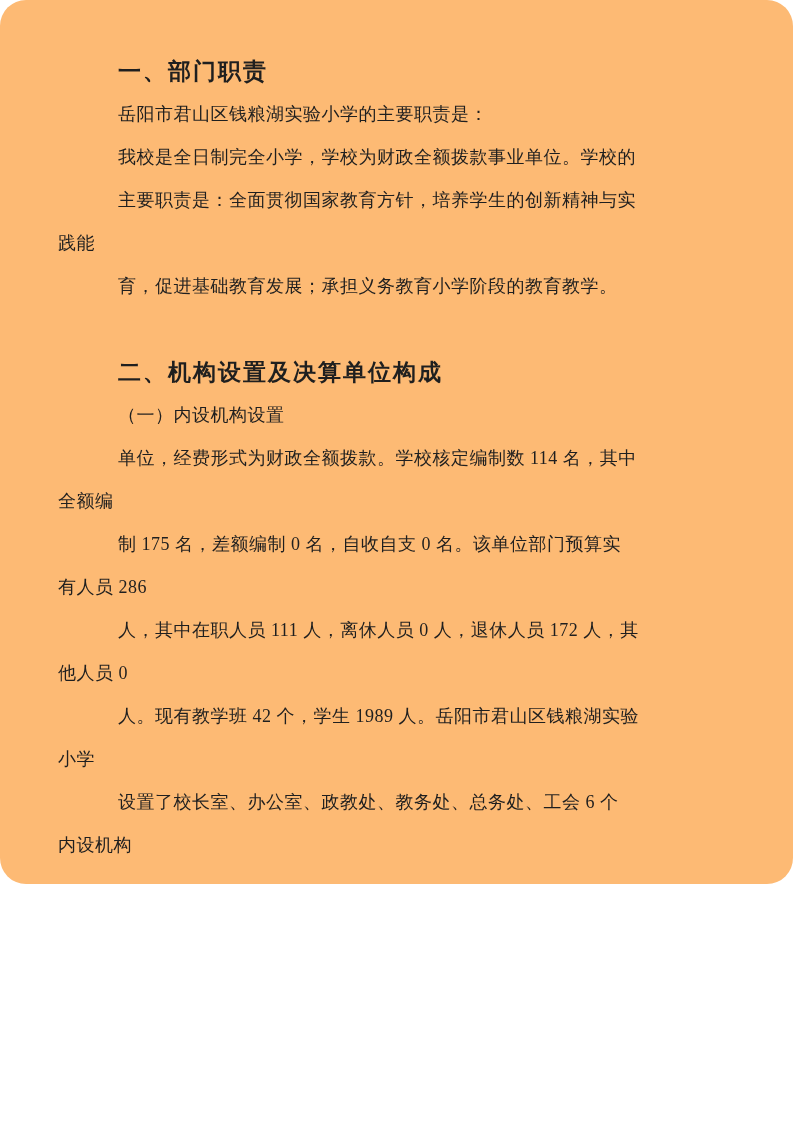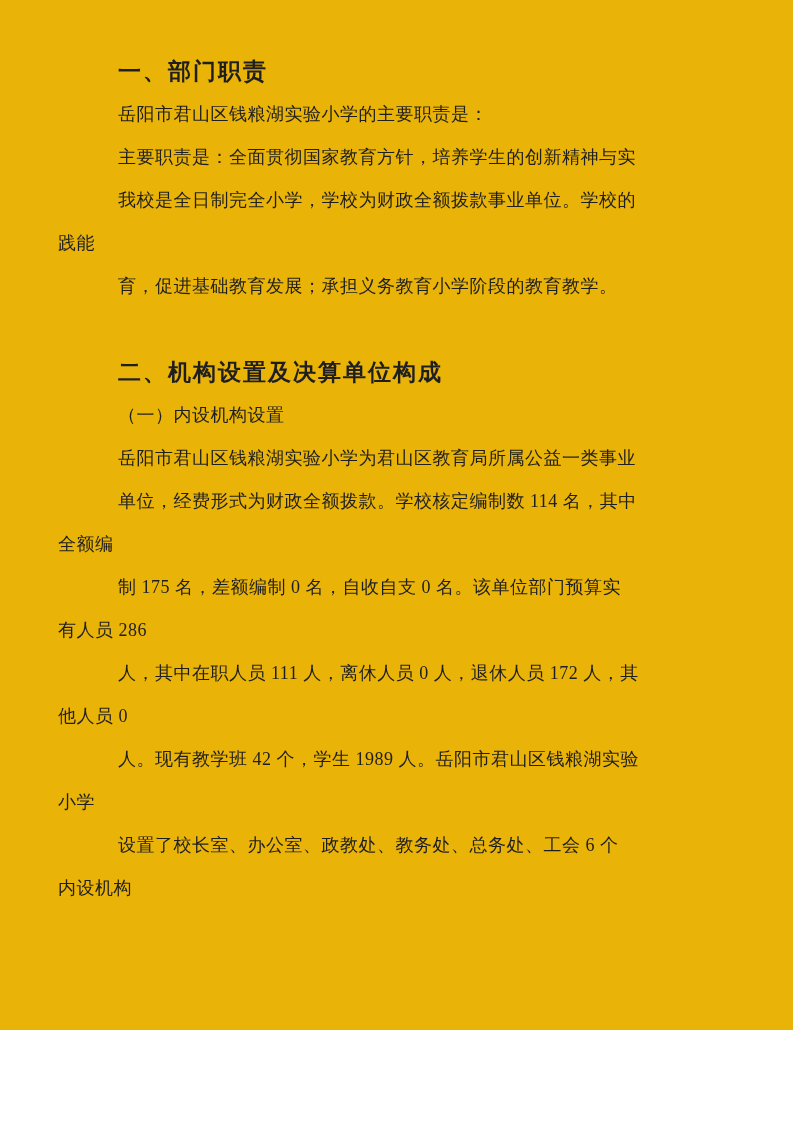--- a/index.html
+++ b/index.html
@@ -3,25 +3,26 @@
 <meta charset="utf-8">
 <style>
   html, body {
     margin: 0;
     padding: 0;
     background: #ffffff;
   }
   .page {
     position: relative;
     width: 793px;
-    height: 1030px;
-    background: #eab308;
+    height: 884px;
+    background: #fdba74;
     overflow: hidden;
     font-family: "Liberation Serif", "DejaVu Serif", serif;
     color: #1f1f1f;
+    border-radius: 26px;
   }
   .text-block {
     position: absolute;
     left: 58px;
     right: 50px;
     top: 50px;
   }
   .ln {
     height: 43px;
     line-height: 43px;
@@ -57,28 +58,27 @@
     color: #1f1f1f;
   }
 </style>
 </head>
 <body>
 
 <div class="page">
   <div class="text-block">
     <div class="ln indent heading">一、部门职责</div>
     <div class="ln indent">岳阳市君山区钱粮湖实验小学的主要职责是：</div>
+    <div class="ln indent">我校是全日制完全小学，学校为财政全额拨款事业单位。学校的</div>
     <div class="ln indent">主要职责是：全面贯彻国家教育方针，培养学生的创新精神与实</div>
-    <div class="ln indent">我校是全日制完全小学，学校为财政全额拨款事业单位。学校的</div>
     <div class="ln flush">践能</div>
     <div class="ln indent">育，促进基础教育发展；承担义务教育小学阶段的教育教学。</div>
     <div class="blank"></div>
     <div class="ln indent heading">二、机构设置及决算单位构成</div>
     <div class="ln indent">（一）内设机构设置</div>
-    <div class="ln indent">岳阳市君山区钱粮湖实验小学为君山区教育局所属公益一类事业</div>
     <div class="ln indent">单位，经费形式为财政全额拨款。学校核定编制数 114 名，其中</div>
     <div class="ln flush">全额编</div>
     <div class="ln indent">制 175 名，差额编制 0 名，自收自支 0 名。该单位部门预算实</div>
     <div class="ln flush">有人员 286</div>
     <div class="ln indent">人，其中在职人员 111 人，离休人员 0 人，退休人员 172 人，其</div>
     <div class="ln flush">他人员 0</div>
     <div class="ln indent">人。现有教学班 42 个，学生 1989 人。岳阳市君山区钱粮湖实验</div>
     <div class="ln flush">小学</div>
     <div class="ln indent">设置了校长室、办公室、政教处、教务处、总务处、工会 6 个</div>
     <div class="ln flush">内设机构</div>

